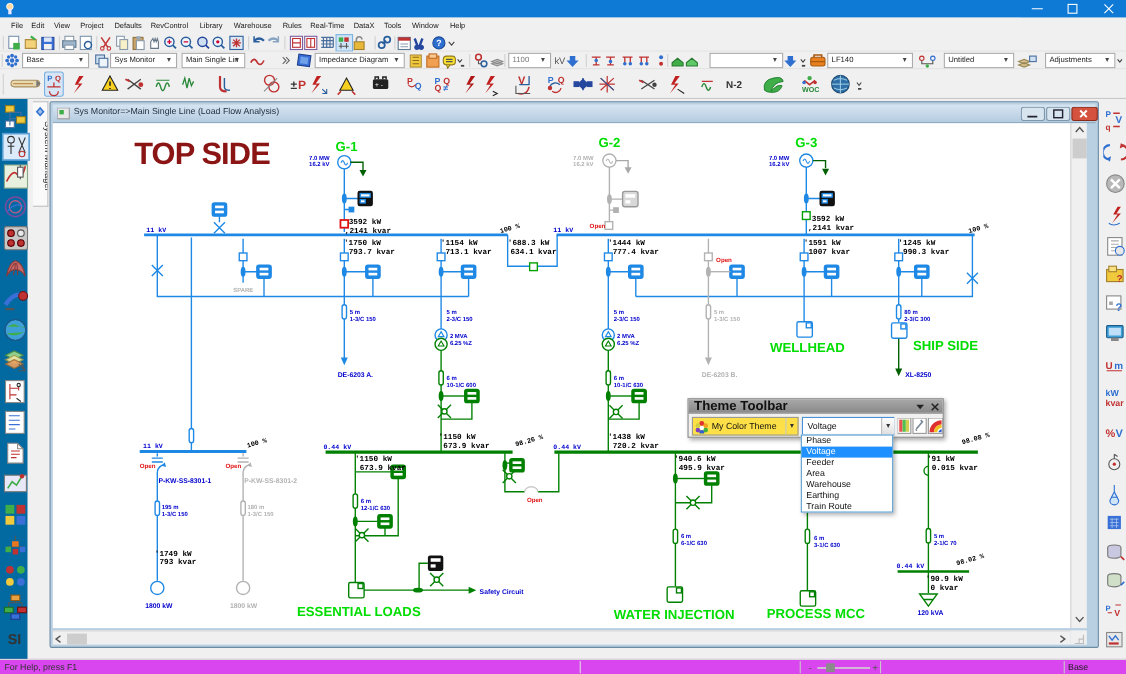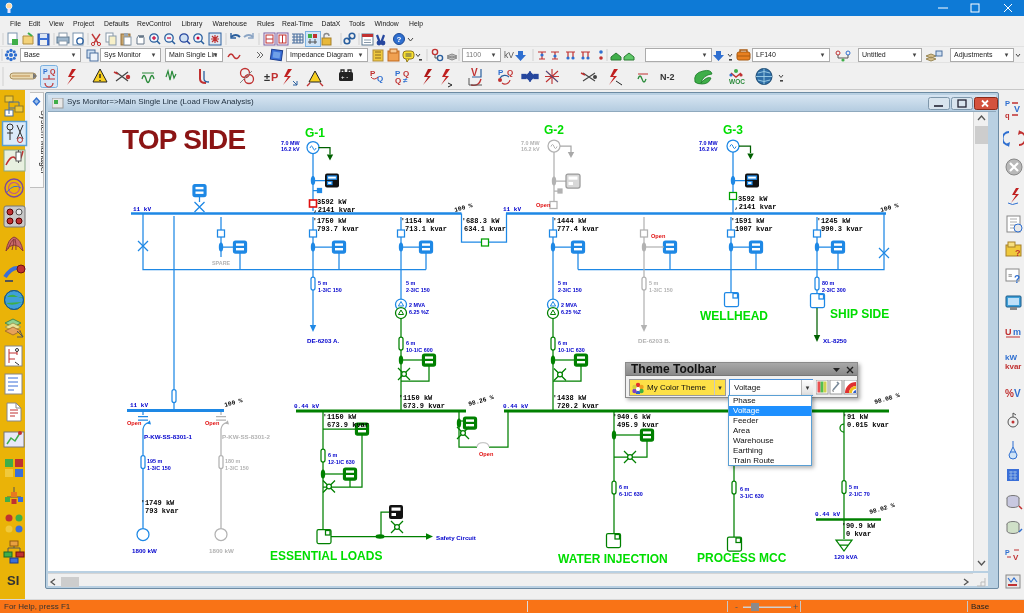--- a/index.html
+++ b/index.html
@@ -295,21 +295,21 @@
       <circle cx="731" cy="12" r="1.6" fill="#2f6fd0"></circle>
       <circle cx="741" cy="12" r="1.6" fill="#c03131"></circle>
       <text x="729" y="21" font-size="6.5" font-weight="bold" fill="#2a8a3a">WOC</text>
   <circle cx="764" cy="13.5" r="8" fill="#2f6fa8" stroke="#1d4a70"></circle>
       <path d="M758,10 q6,-3 12,0 M758,17 q6,3 12,0 M764,5.5 v16 M756,13.5 h16" stroke="#9fd0e8" fill="none" stroke-width="0.9"></path>
   <path d="M779,12 l2,2.5 2,-2.5" fill="none" stroke="#444"></path>
       <rect x="780" y="17" width="3" height="1.6" fill="#444"></rect>
  </svg>
 </div>
 
-<div class="abs" style="left:0;top:90px;width:25px;height:510px;background:#eab308">
+<div class="abs" style="left:0;top:90px;width:25px;height:510px;background:#0369a1">
 <svg width="45" height="510">
  <g transform="translate(3,4)">
   <g transform="translate(0,0)">
           <rect x="2" y="2" width="8" height="6" fill="#f0c93c" stroke="#907820"></rect>
           <rect x="12" y="12" width="8" height="6" fill="#f0c93c" stroke="#907820"></rect>
           <rect x="2" y="16" width="8" height="6" fill="#fff" stroke="#4a6f9e"></rect>
           <path d="M6,8 v12 M6,14 h6 M16,12 v-4 h-10" fill="none" stroke="#4a6f9e"></path>
         </g>
   <g transform="translate(0,27)">
           <rect x="-0.5" y="0.5" width="24" height="24" fill="#dcebfa" stroke="#5a9fd4" stroke-width="1.5"></rect>
@@ -543,21 +543,21 @@
         <path d="M916,3 l4,3 -4,3" fill="none" stroke="#555" stroke-width="1.3"></path>
       </svg>
  </div>
  <div class="abs" style="left:927px;top:480px;width:15px;height:13px;background:#f0f0f0">
   <svg width="15" height="12">
         <path d="M12,3 v8 h-8 M12,7 h-4 v4" fill="none" stroke="#bbb"></path>
       </svg>
  </div>
 </div>
 
-<div class="abs" style="left:0;top:599px;width:1024px;height:14px;background:#f97316;border-top:1px solid #d8d8d8">
+<div class="abs" style="left:0;top:599px;width:1024px;height:14px;background:#d946ef;border-top:1px solid #d8d8d8">
  <div class="abs" style="left:4px;top:2px;font-size:8px;color:#333">For Help, press F1</div>
  <div class="abs" style="left:527px;top:1px;width:1px;height:11px;background:#dcdcdc"></div>
  <div class="abs" style="left:727px;top:1px;width:1px;height:11px;background:#c8c8c8"></div>
  <svg class="abs" style="left:731px;top:2px" width="68" height="10">
       <text x="4" y="8" font-size="9" fill="#555">-</text>
       <rect x="12" y="4.5" width="48" height="1.5" fill="#d0d0d0"></rect>
       <rect x="20" y="1" width="8" height="8" fill="#8a8a8a"></rect>
       <text x="62" y="8" font-size="9" fill="#555">+</text>
     </svg>
  <div class="abs" style="left:800px;top:1px;width:1px;height:11px;background:#c8c8c8"></div>

